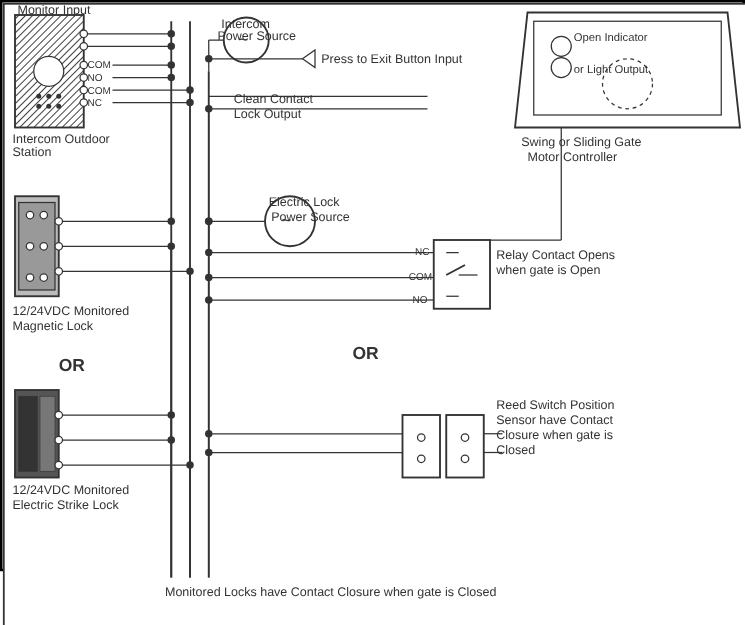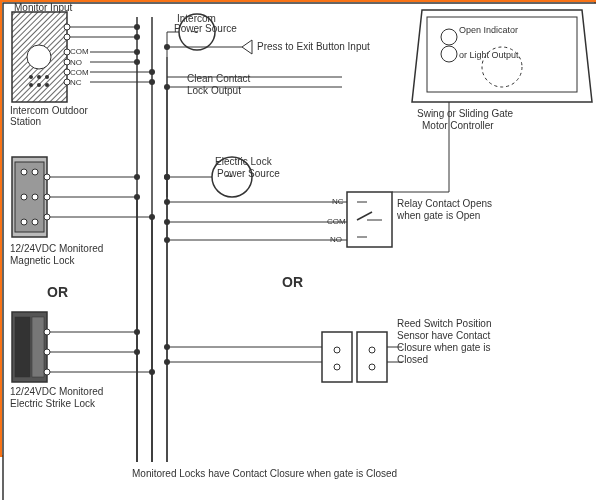--- a/index.html
+++ b/index.html
@@ -9,21 +9,21 @@
       background: #fff;
       font-family: Arial, sans-serif;
       font-size: 11px;
       overflow: hidden;
       position: relative;
     }
     .diagram-container {
       width: 596px;
       height: 457px;
       position: relative;
-      border: 2px solid #f97316;
+      border: 2px solid #000000;
     }
     svg {
       width: 596px;
       height: 500px;
       position: absolute;
       top: 0; left: 0;
     }
   </style>
 </head>
 <body>

